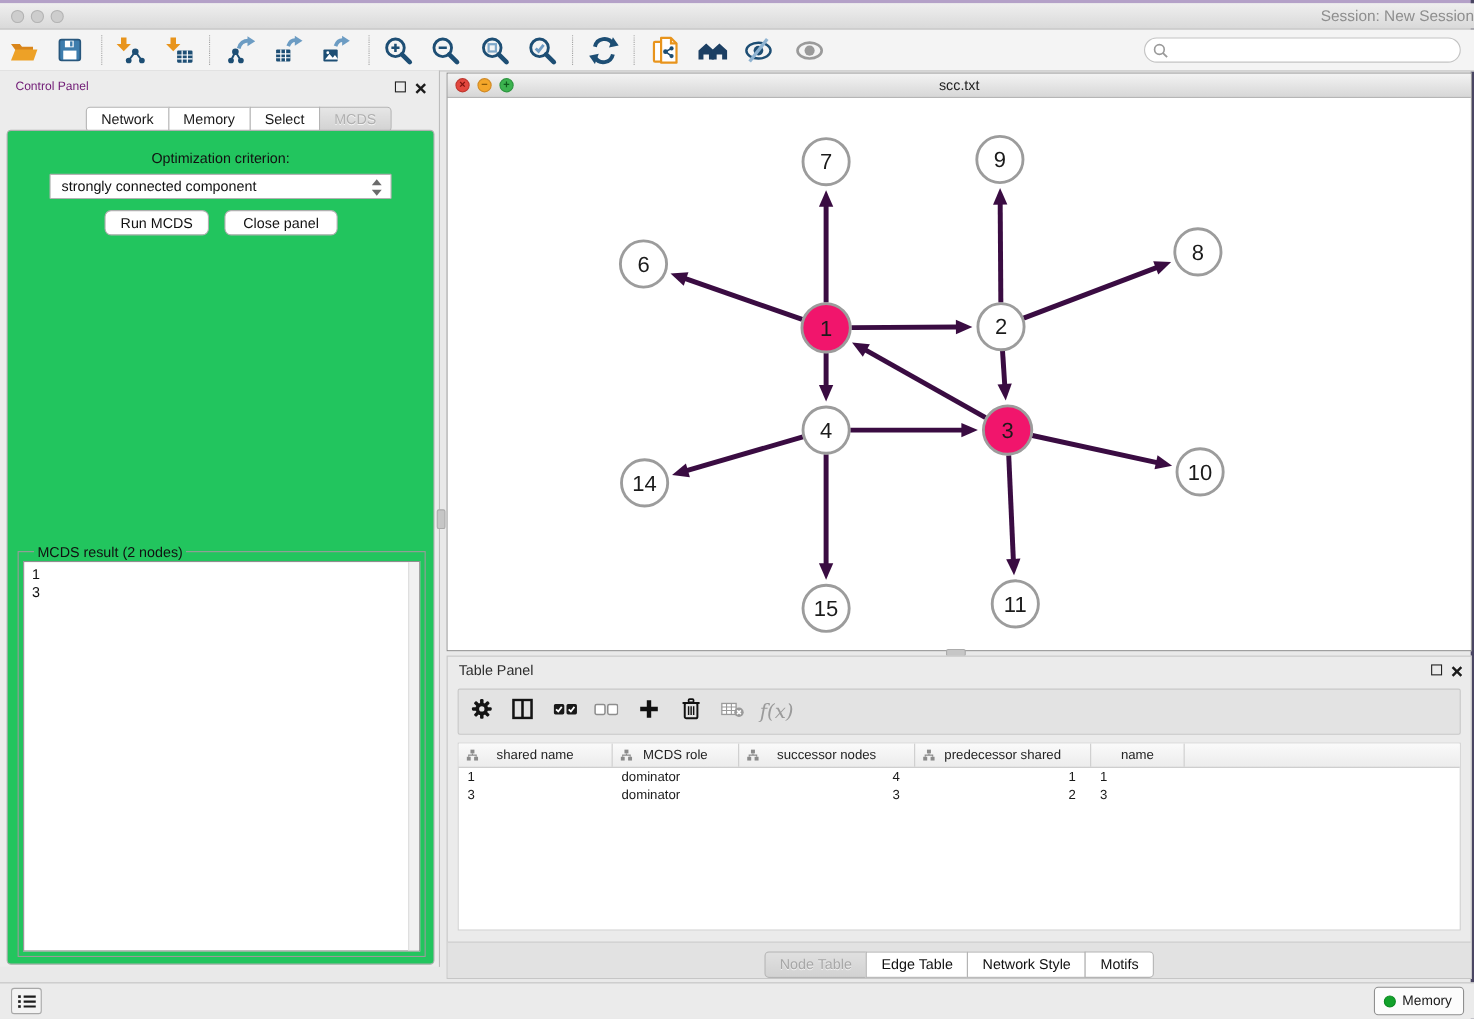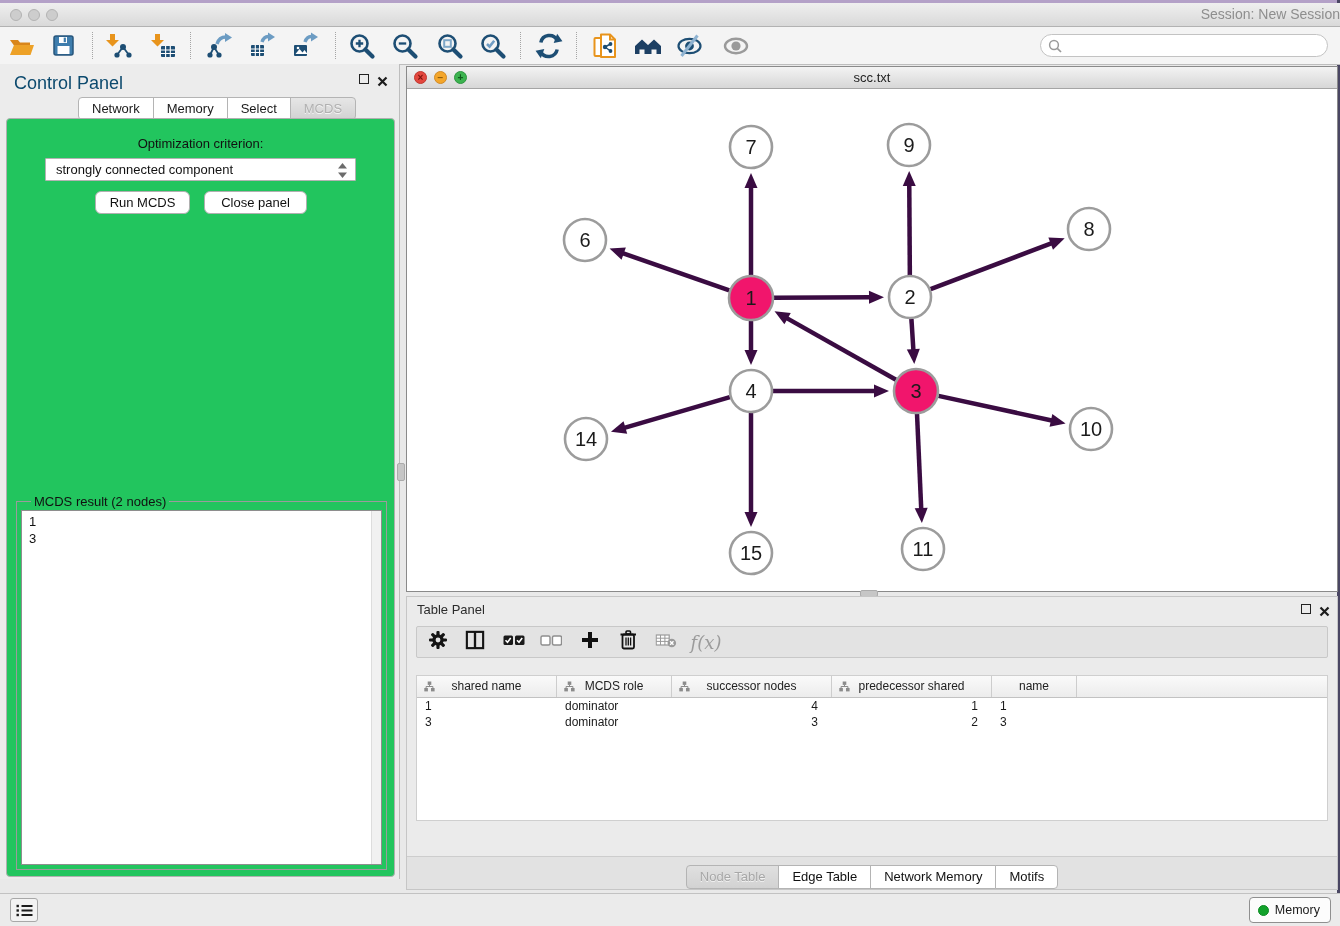--- a/index.html
+++ b/index.html
@@ -18,21 +18,21 @@
   #toolbar{left:0;top:27px;width:1340px;height:37px;background:#f4f4f4;border-bottom:1px solid #bdbdbd}
   .tbtn{position:absolute;top:50%;transform:translate(-50%,-50%);width:28px;height:28px;cursor:pointer}
   .tsep{position:absolute;top:5px;height:27px;border-left:1px dotted #a5a5a5}
   #searchbox{position:absolute;left:1040px;top:7px;width:288px;height:23px;background:#fff;
              border:1px solid #c3c3c3;border-radius:12px;box-sizing:border-box}
   #searchbox input{position:absolute;left:26px;top:1px;width:250px;height:19px;border:none;outline:none;
                    font-size:13px;font-family:"Liberation Sans",sans-serif;background:transparent}
   #searchbox svg{position:absolute;left:7px;top:4px}
   
   #control-panel{left:0;top:64px;width:400px;height:815px;background:#ececec;border-right:1px solid #bdbdbd;box-sizing:border-box}
-  #cp-title{position:absolute;left:14px;top:9px;font-size:18px;color:#0c4a6e}
+  #cp-title{position:absolute;left:14px;top:9px;font-size:11px;color:#701a75}
   .mini-float{position:absolute;top:10px;width:10px;height:10px;border:1.6px solid #222;box-sizing:border-box;cursor:pointer}
   .mini-close{position:absolute;top:9px;cursor:pointer}
   .cp-tabs{position:absolute;left:78px;top:33px;display:flex}
   .cp-tab{height:21px;line-height:21px;padding:0 13px;font-size:13px;background:#fff;
           border:1px solid #b4b4b4;margin-left:-1px;cursor:pointer;color:#1a1a1a}
   .cp-tab:first-child{border-radius:4px 0 0 4px;margin-left:0}
   .cp-tab:last-child{border-radius:0 4px 4px 0}
   .cp-tab.sel{background:linear-gradient(#e6e6e6,#d2d2d2);color:#b0b0b0;text-shadow:0 1px 0 #f5f5f5}
   #cp-box{position:absolute;left:6px;top:54px;width:387px;height:757px;background:#22c55e;
           border:1px solid #b0b0b0;border-radius:4px}
@@ -54,24 +54,24 @@
   #net-frame{left:406px;top:66px;width:932px;height:526px;background:#fff;border:1px solid #8a8a8a;box-sizing:border-box}
   #net-titlebar{position:absolute;left:0;top:0;width:100%;height:22px;
                 background:linear-gradient(#f3f3f3,#d7d7d7);border-bottom:1px solid #a5a5a5;box-sizing:border-box}
   .traffic{position:absolute;top:4px;width:13px;height:13px;border-radius:50%;box-sizing:border-box;
            font-size:10px;font-weight:bold;text-align:center;line-height:12px;cursor:pointer}
   #net-title{width:100%;text-align:center;font-size:13px;line-height:21px;color:#222}
   #net-canvas{position:absolute;left:0;top:22px;width:930px;height:502px;background:#fff}
   
   #table-panel{left:406px;top:596px;width:932px;height:294px;background:#ebebeb;border:1px solid #c6c6c6;box-sizing:border-box}
   #tp-title{position:absolute;left:10px;top:5px;font-size:13px;color:#2c2c2c}
-  #tp-toolbar{position:absolute;left:9px;top:29px;width:912px;height:32px;background:#e3e3e3;
+  #tp-toolbar{position:absolute;left:9px;top:29px;width:912px;height:42px;background:#e3e3e3;
               border:1px solid #c8c8c8;border-radius:2px;box-sizing:border-box}
   .tp-icon{position:absolute;top:50%;transform:translate(-50%,-50%);cursor:pointer}
-  #node-table{position:absolute;left:9px;top:78px;width:912px;height:146px;background:#fff;border:1px solid #cfcfcf;box-sizing:border-box}
+  #node-table{position:absolute;left:9px;top:78px;width:912px;height:171px;background:#fff;border:1px solid #cfcfcf;box-sizing:border-box}
   #thead{display:flex;height:21px;border-bottom:1px solid #c2c2c2;background:linear-gradient(#fafafa,#ececec)}
   .th{position:relative;box-sizing:border-box;border-right:1px solid #cdcdcd;font-size:12px;color:#222;
       text-align:center;line-height:20px;cursor:pointer}
   .th svg{position:absolute;left:7px;top:5px}
   .c0{width:140px}.c1{width:115px}.c2{width:160px}.c3{width:160px}.c4{width:85px}
   .trow{display:flex;height:16px;font-size:12px;line-height:16px;cursor:pointer}
   .td{box-sizing:border-box;overflow:hidden;white-space:nowrap}
   .al{padding-left:8px;text-align:left}.ar{padding-right:14px;text-align:right}
   #tp-tabsbar{position:absolute;left:0;bottom:0;width:100%;height:32px;background:#e2e2e2;
               border-top:1px solid #cdcdcd;display:flex;justify-content:center;align-items:flex-end}
@@ -513,21 +513,21 @@
           <span class="td c1 al">dominator</span>
           <span class="td c2 ar">3</span>
           <span class="td c3 ar">2</span>
           <span class="td c4 al">3</span>
         </div>
       </div>
   </div>
   <div id="tp-tabsbar">
     <div class="bt-tab sel">Node Table</div>
     <div class="bt-tab">Edge Table</div>
-    <div class="bt-tab">Network Memory</div>
+    <div class="bt-tab">Network Style</div>
     <div class="bt-tab">Motifs</div>
   </div>
 </div>
 
 <div class="abs" id="statusbar">
   <div id="list-btn">
     <svg width="17" height="13" viewBox="0 0 17 13">
         <g stroke="#1c1c1c" stroke-width="2">
           <rect x="0.5" y="0.8" width="2.4" height="2.4" fill="#1c1c1c" stroke="none"></rect>
           <line x1="5.5" y1="2" x2="16.5" y2="2"></line>

